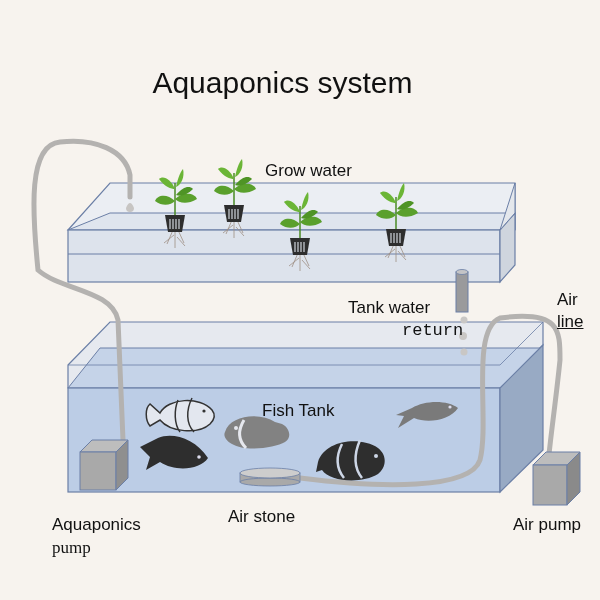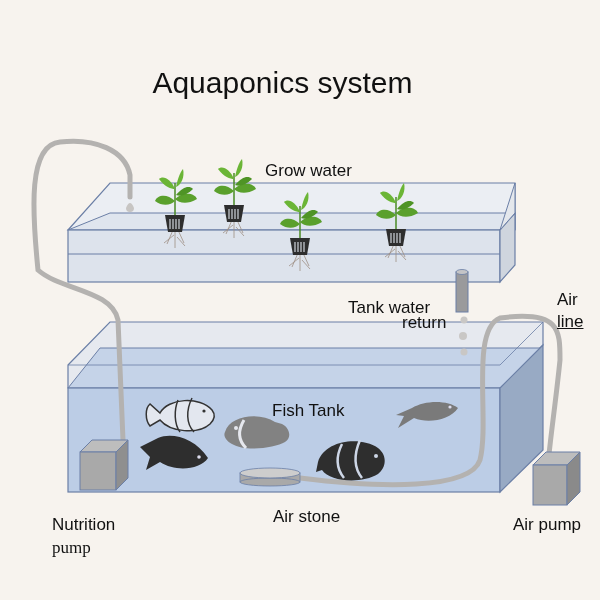--- a/index.html
+++ b/index.html
@@ -131,20 +131,20 @@
     <circle cx="376" cy="456" r="2" fill="#cdd6e6"></circle>
   </g>
   <g>
     <path d="M396,415 L412,408 C425,400 448,400 458,408 C450,420 428,424 414,418 L398,428 L404,416 Z" fill="#7a7a7a"></path>
     <circle cx="450" cy="407" r="1.6" fill="#dde"></circle>
   </g>
 </svg>
 
 <div class="lbl" style="left:265px;top:160px;">Grow water</div>
 <div class="lbl" style="left:348px;top:297px;">Tank water</div>
-<div class="lbl" style="left:402px;top:312px;">return</div>
+<div class="lbl" style="left:402px;top:320px;font-family:Liberation Mono, monospace;">return</div>
 <div class="lbl" style="left:557px;top:289px;">Air</div>
 <div class="lbl" style="left:557px;top:311px;text-decoration:underline;">line</div>
-<div class="lbl" style="left:272px;top:400px;">Fish Tank</div>
-<div class="lbl" style="left:228px;top:506px;margin-left:45px;">Air stone</div>
-<div class="lbl" style="left:52px;top:514px;">Nutrition</div>
+<div class="lbl" style="left:262px;top:400px;">Fish Tank</div>
+<div class="lbl" style="left:228px;top:506px;">Air stone</div>
+<div class="lbl" style="left:52px;top:514px;">Aquaponics</div>
 <div class="lbl" style="left:52px;top:537px;font-family:Liberation Serif, serif;">pump</div>
 <div class="lbl" style="left:513px;top:514px;">Air pump</div>
 
 </body></html>

